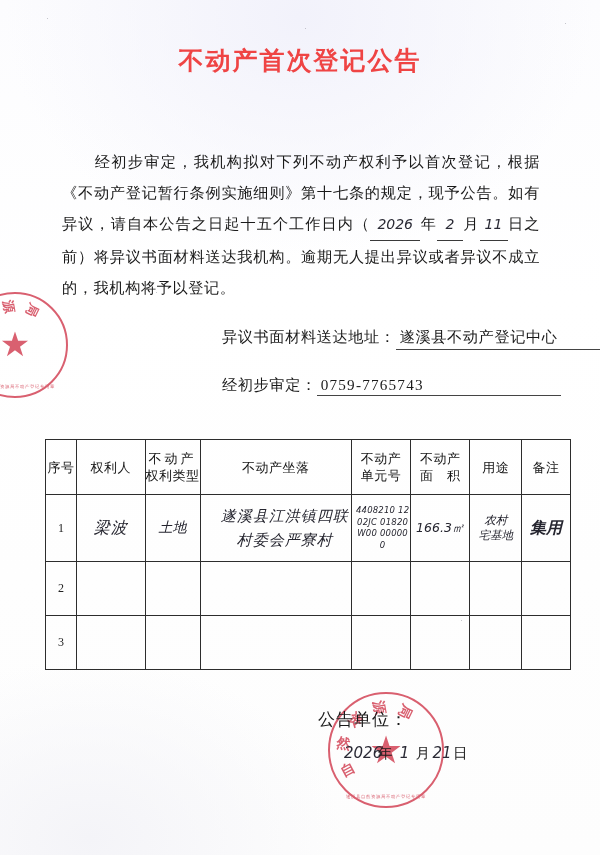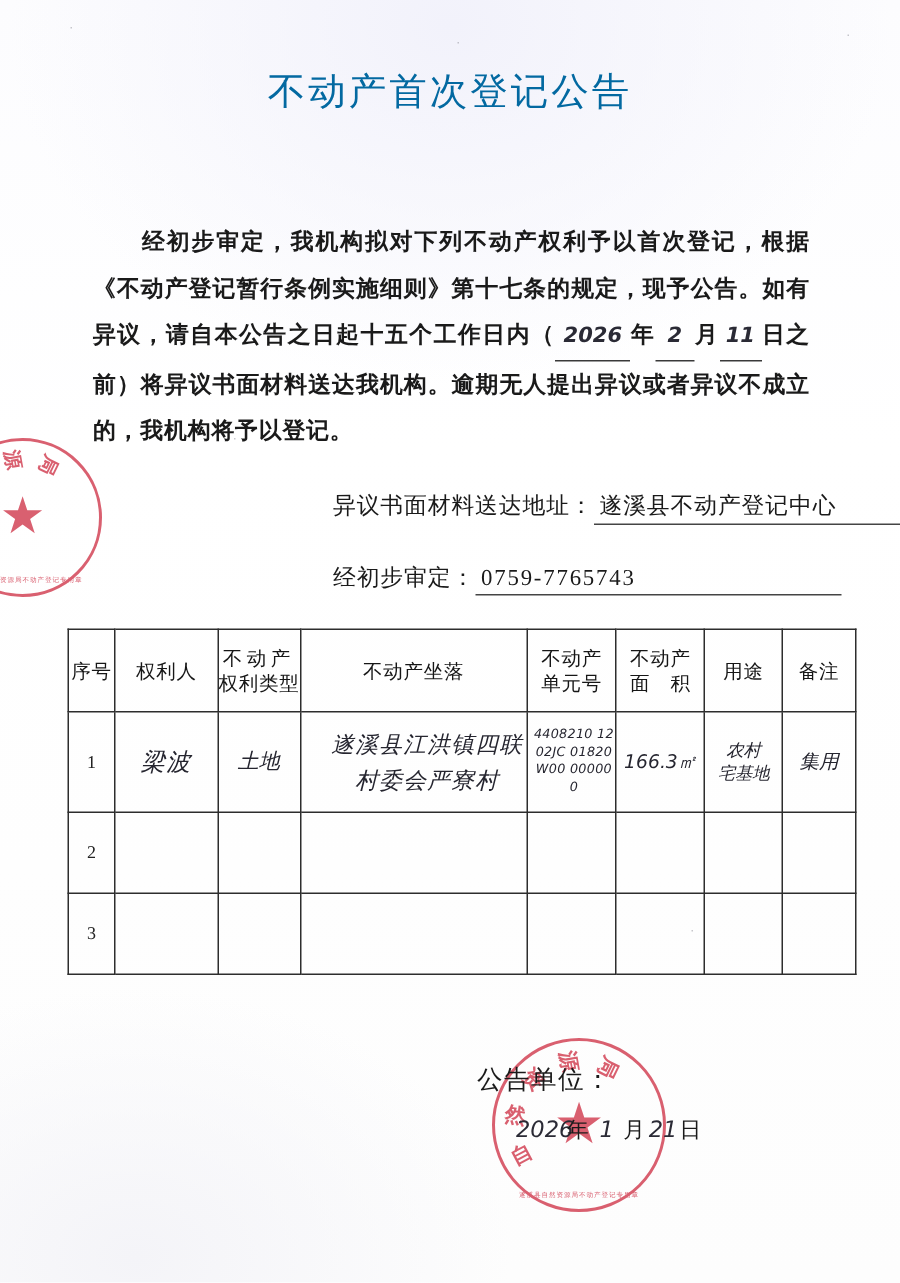--- a/index.html
+++ b/index.html
@@ -31,23 +31,23 @@
 
   
   .doc-title {
     position: absolute;
     top: 44px;
     left: 0;
     width: 600px;
     text-align: center;
     font-family: "Liberation Sans", "DejaVu Sans", sans-serif;
     font-size: 25px;
-    font-weight: 400;
+    font-weight: 700;
     letter-spacing: 2px;
-    color: #0369a1;
+    color: #ef4444;
   }
 
   
   .no-line {
     position: absolute;
     top: 108px;
     left: 0;
     width: 600px;
     text-align: center;
     padding-left: 130px;
@@ -70,21 +70,20 @@
   .body-para {
     position: absolute;
     top: 146px;
     left: 62px;
     width: 478px;
     font-size: 15.2px;
     line-height: 31px;
     text-align: justify;
     text-justify: inter-character;
     letter-spacing: 0.6px;
-    font-weight: bold;
   }
   .indent { display: inline-block; width: 2.1em; }
   .blank {
     display: inline-block;
     border-bottom: 1px solid #3a3a3a;
     text-align: center;
     vertical-align: baseline;
   }
   .hw {
     font-family: "DejaVu Sans", sans-serif;
@@ -118,21 +117,21 @@
   #contact-line .f-value {
     min-width: 236px;
     font-family: "Liberation Serif", serif;
     letter-spacing: 1.2px;
   }
 
   
   .tbl-wrap {
     position: absolute;
     left: 45px;
-    top: 419px;
+    top: 439px;
     width: 454px;
   }
   table.reg {
     border-collapse: collapse;
     width: 526px;
     table-layout: fixed;
   }
   table.reg th, table.reg td {
     border: 1px solid #2d2d2d;
     padding: 0;
@@ -174,21 +173,21 @@
   .cell-unit {
     font-size: 8.5px;
     line-height: 11.5px;
     text-align: left;
     padding-left: 3px !important;
     letter-spacing: 0.2px;
     word-break: break-all;
   }
   .cell-area { font-size: 12.5px; }
   .cell-use  { font-size: 11.5px; line-height: 15px; }
-  .cell-note { font-size: 13px; }
+  .cell-note { font-size: 16px; font-weight: bold; }
 
   
   .sign-block {
     position: absolute;
     left: 318px;
     top: 708px;
     font-size: 17px;
     letter-spacing: 1px;
     z-index: 4;
   }

